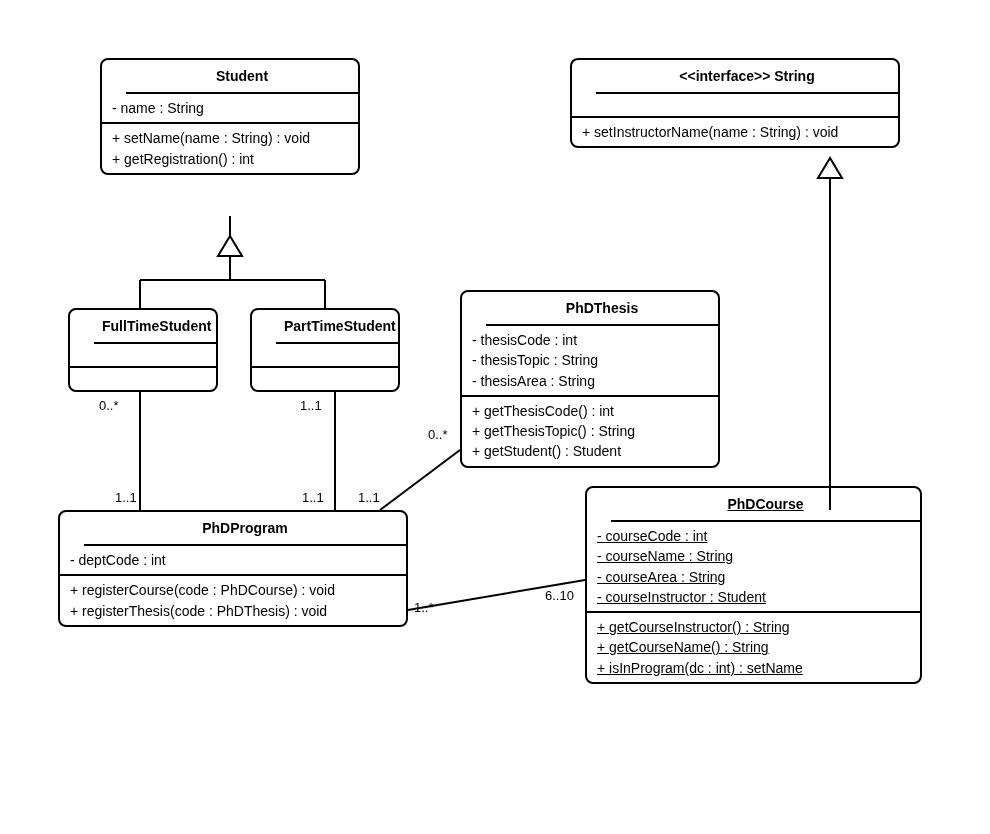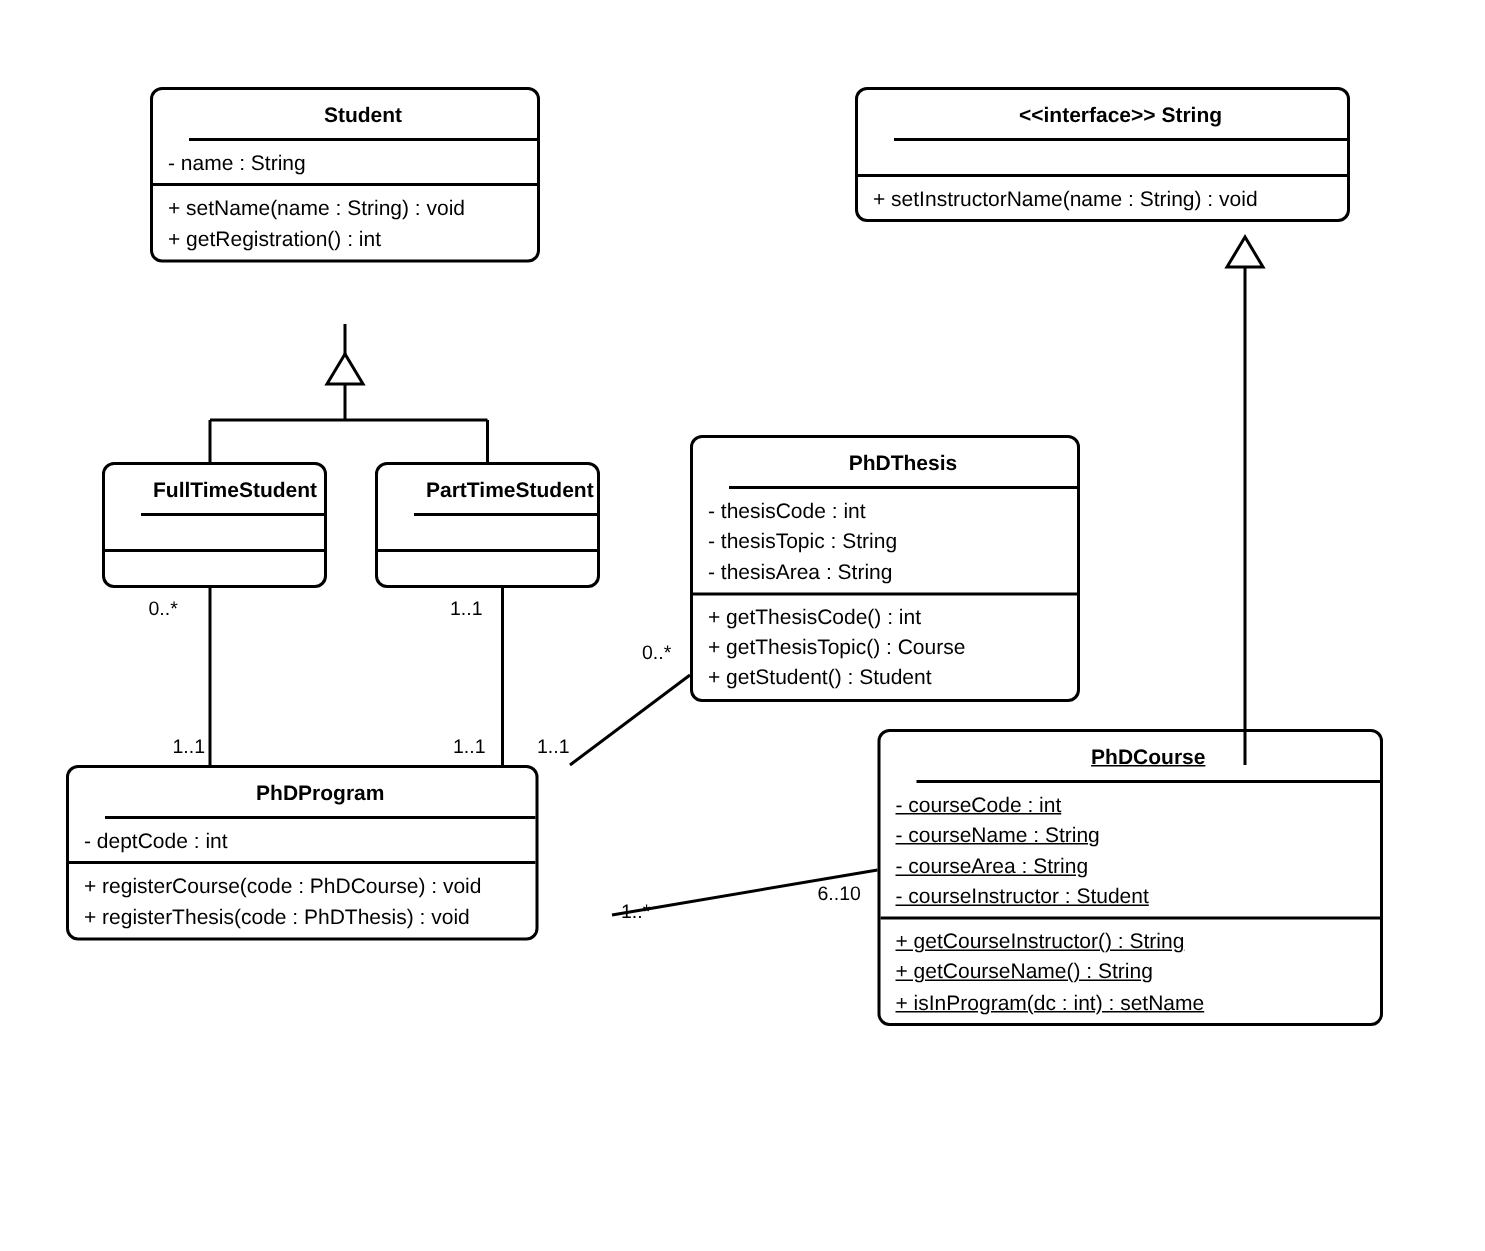--- a/index.html
+++ b/index.html
@@ -97,26 +97,26 @@
 
   <div class="class-box" style="left:460px; top:290px; width:260px;">
     <div class="class-title">PhDThesis</div>
     <div class="class-section">
       <div>- thesisCode : int</div>
       <div>- thesisTopic : String</div>
       <div>- thesisArea : String</div>
     </div>
     <div class="class-section">
       <div>+ getThesisCode() : int</div>
-      <div>+ getThesisTopic() : Course</div>
+      <div>+ getThesisTopic() : String</div>
       <div>+ getStudent() : Student</div>
     </div>
   </div>
 
-  <div class="class-box" style="left:44px; top:510px; width:315px;">
+  <div class="class-box" style="left:58px; top:510px; width:350px;">
     <div class="class-title">PhDProgram</div>
     <div class="class-section">
       <div>- deptCode : int</div>
     </div>
     <div class="class-section">
       <div>+ registerCourse(code : PhDCourse) : void</div>
       <div>+ registerThesis(code : PhDThesis) : void</div>
     </div>
   </div>
 

